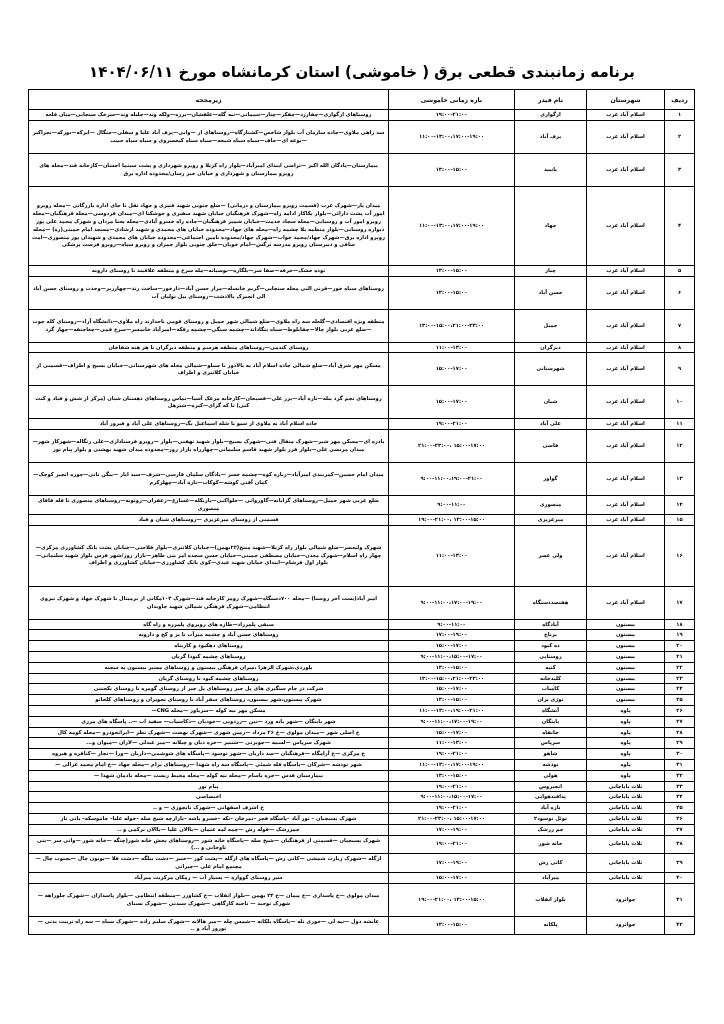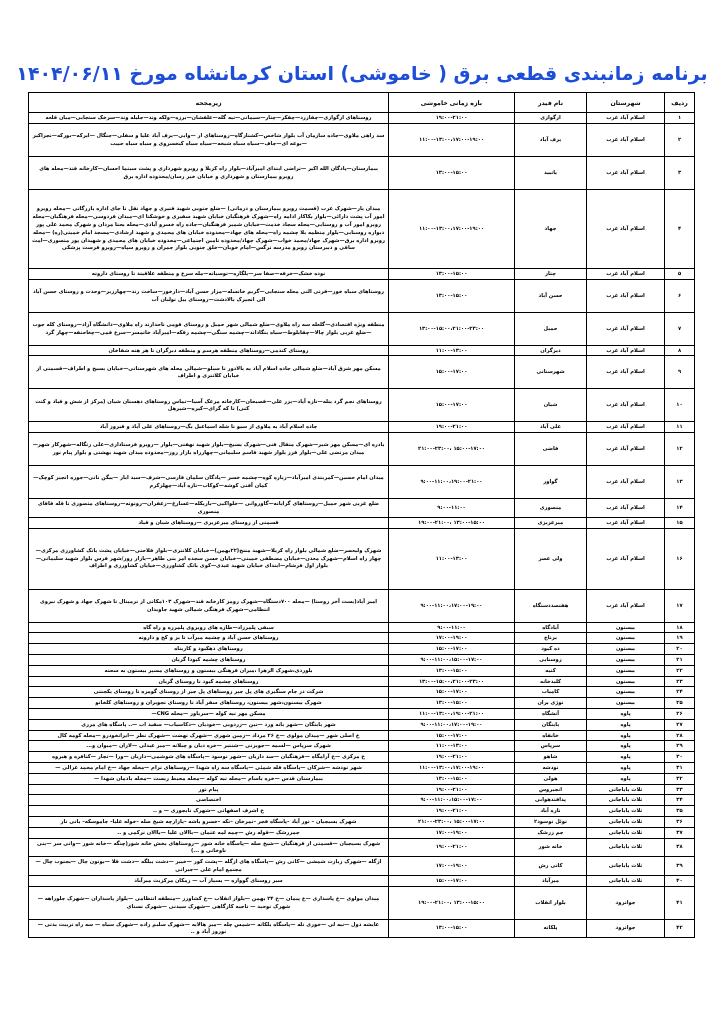--- a/index.html
+++ b/index.html
@@ -23,23 +23,23 @@
     box-sizing: border-box;
   }
   .title-wrap {
     width: 100%;
     text-align: center;
     padding-top: 62px;
     padding-bottom: 8px;
   }
   .doc-title {
     display: inline-block;
-    color: #1d4ed8;
+    color: #000000;
     font-weight: bold;
-    font-size: 19px;
+    font-size: 15px;
     letter-spacing: 0px;
     white-space: nowrap;
     font-family: "DejaVu Sans", "Liberation Sans", sans-serif;
   }
   .table-area {
     padding: 0 29px 0 29px;
     box-sizing: border-box;
   }
   table.sched {
     border-collapse: collapse;

